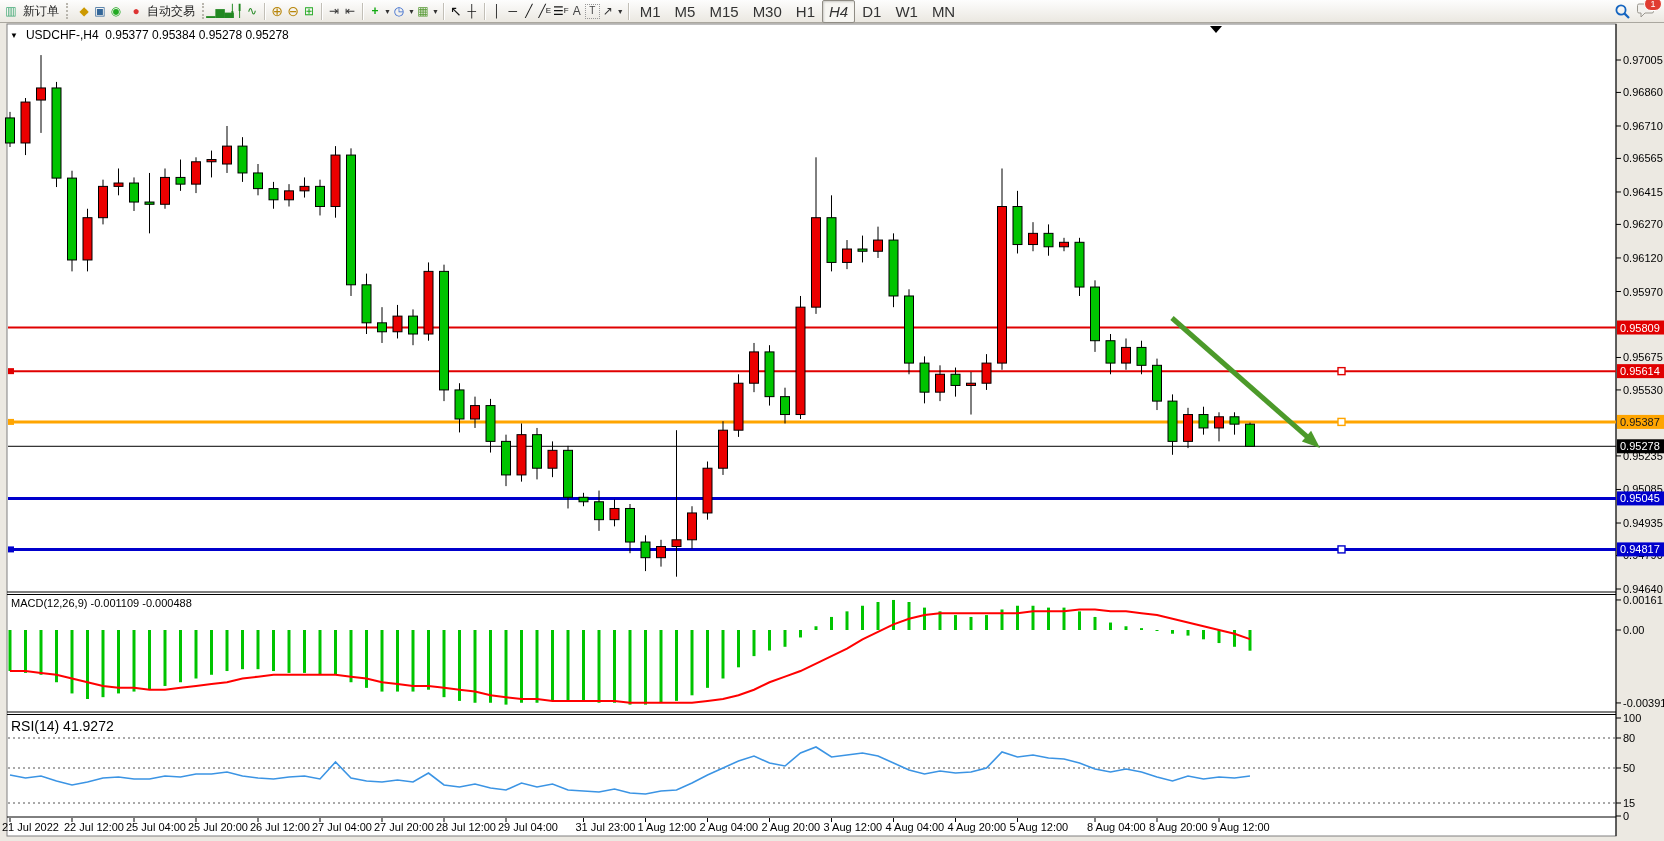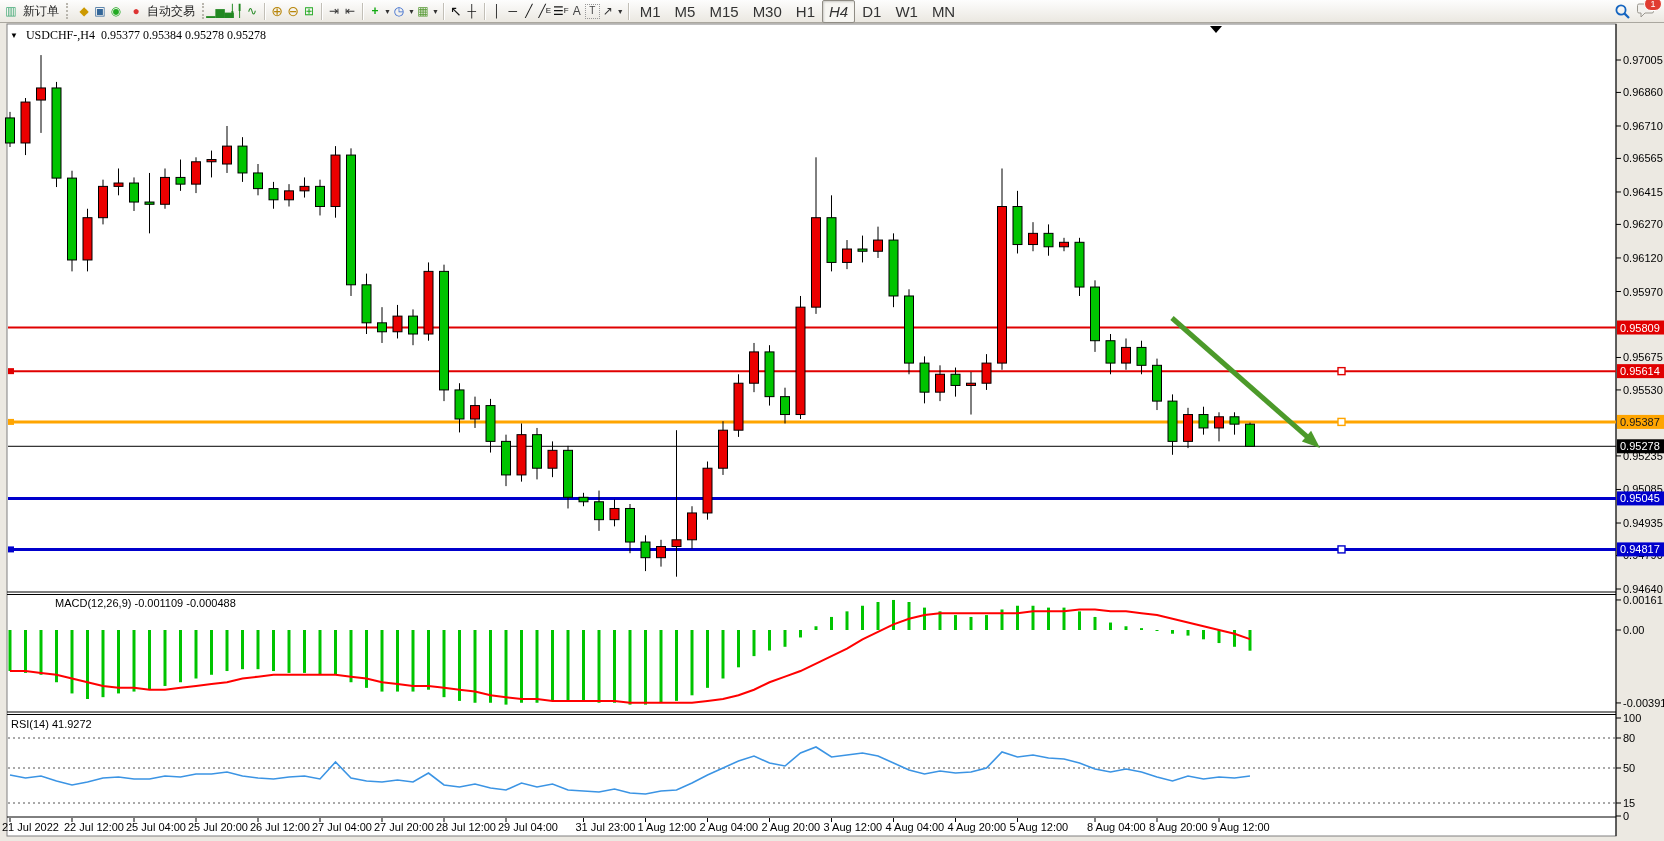--- a/index.html
+++ b/index.html
@@ -16,24 +16,24 @@
   .tf{padding:2px 6px;font-size:15px;color:#333;border:1px solid transparent;border-radius:2px;}
   .tf.active{background:#f7f6f2;border:1px solid #8f8c84;box-shadow:inset 1px 1px 2px rgba(0,0,0,.18);font-style:italic;}
   .right-box{margin-left:auto;display:flex;align-items:center;gap:6px;padding-right:6px;}
   .chat-wrap{position:relative;}
   .badge{position:absolute;top:-5px;right:-7px;background:#e03c31;color:#fff;font-size:9px;
     min-width:12px;height:12px;border-radius:7px;display:flex;align-items:center;justify-content:center;
     padding:0 2px;border:1px solid #fff;}
   
   #chart-stack{position:absolute;left:0;top:0;}
   .overlay{position:absolute;color:#000;white-space:nowrap;}
-  #chart-title{left:10px;top:28px;font-size:12px;font-family:Liberation Serif, serif;}
+  #chart-title{left:10px;top:28px;font-size:12px;}
   #chart-title .tri{font-size:8px;vertical-align:1px;margin-right:8px;}
-  #macd-header{left:11px;top:597px;font-size:11px;margin-left:44px;}
-  #rsi-header{left:11px;top:718px;font-size:11px;}
+  #macd-header{left:11px;top:597px;font-size:11px;}
+  #rsi-header{left:11px;top:718px;font-size:14px;}
 </style>
 </head>
 <body>
 
 <div id="app">
 
   <div class="toolbar">
     <span class="tb-ico" style="color:#4a7;">▥</span>
     <div class="tb-btn">
       <span>新订单</span>

